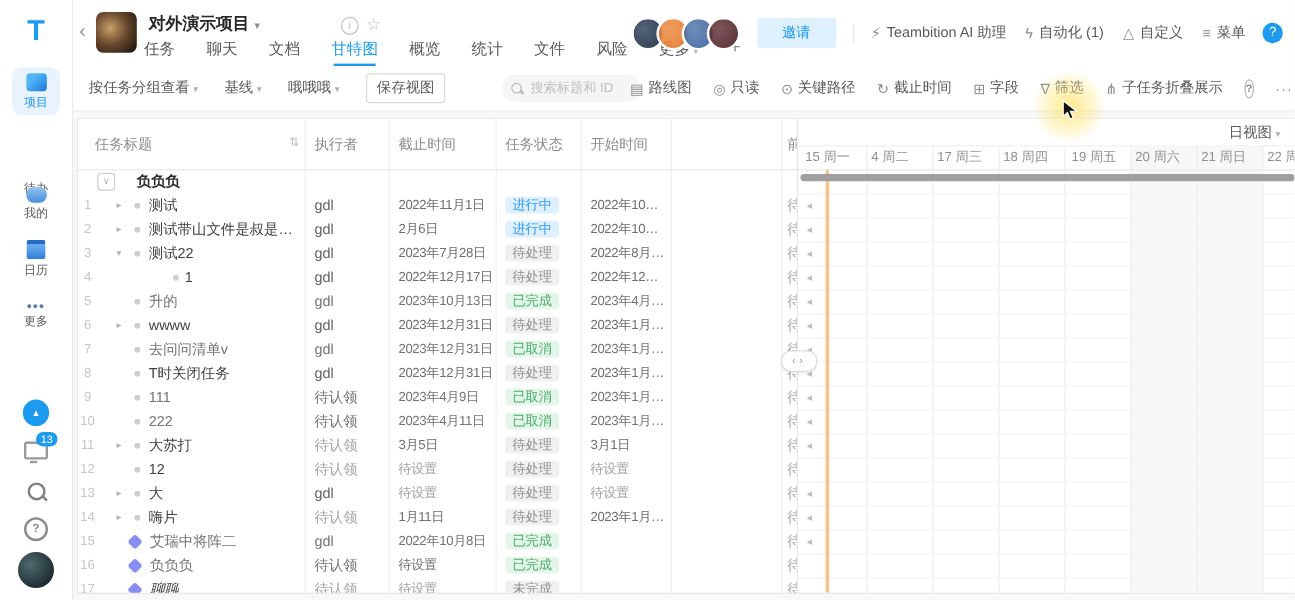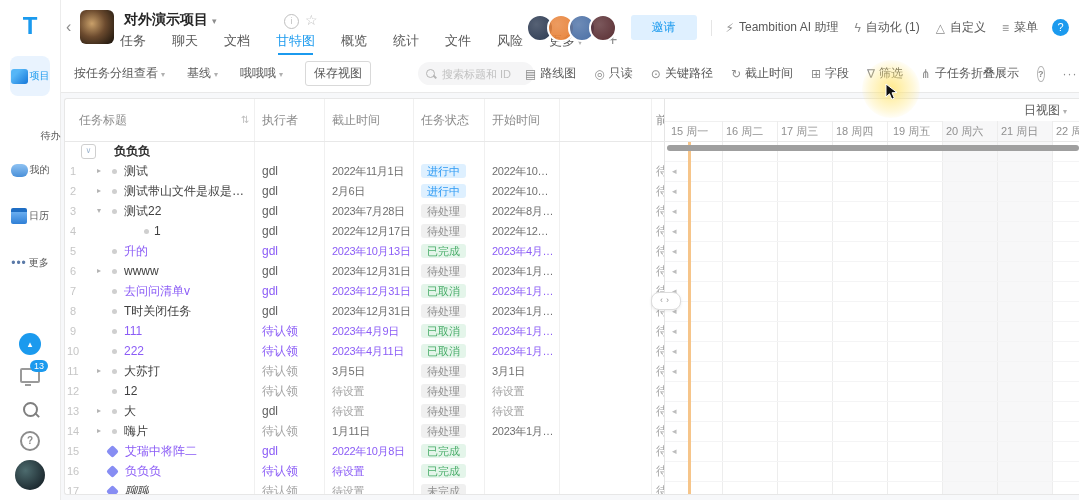--- a/index.html
+++ b/index.html
@@ -2,21 +2,21 @@
 <html><head>
 <meta charset="utf-8">
 <style>
   html,body{margin:0;padding:0;}
   body{font-family:"Liberation Sans","DejaVu Sans",sans-serif;}
   #app{position:relative;width:1079px;height:500px;background:#f7f8fa;overflow:hidden;}
   .ni{user-select:none;}
   
   #sidebar{position:absolute;left:0;top:0;width:60px;height:500px;background:#fff;border-right:1px solid #ececec;z-index:6;}
   #logo{position:absolute;left:0;top:12px;width:60px;text-align:center;font-size:24px;font-weight:bold;color:#1b9aee;}
-  .sb-item{position:absolute;left:10px;width:40px;height:40px;display:flex;align-items:center;justify-content:center;gap:2px;border-radius:8px;cursor:pointer;}
+  .sb-item{position:absolute;left:10px;width:40px;height:40px;display:flex;flex-direction:column;align-items:center;justify-content:center;gap:2px;border-radius:8px;cursor:pointer;}
   .sb-item.active{background:#e9f3fe;}
   .sb-label{font-size:10px;color:#595959;white-space:nowrap;}
   .sb-item.active .sb-label{color:#1b9aee;}
   .ic-project{width:17px;height:15px;border-radius:3px;background:linear-gradient(135deg,#55b6f7 30%,#1677d9);}
   .ic-todo{width:14px;height:16px;border-radius:3px;background:linear-gradient(180deg,#a9c9ec,#5a8fd0);position:relative;}
   .ic-todo::after{content:"✓";position:absolute;left:3px;top:2px;color:#fff;font-size:9px;}
   .ic-mine{width:17px;height:13px;border-radius:6px;background:linear-gradient(180deg,#8ec2f2,#4a90d9);}
   .ic-calendar{width:16px;height:12px;border-radius:2px;background:linear-gradient(180deg,#6aaef0,#2f7fd6);border-top:4px solid #1f6ec4;}
   .ic-more-dots{color:#5b7aa8;font-size:12px;letter-spacing:1px;line-height:8px;}
   .sb-bottom-item{position:absolute;left:0;width:60px;display:flex;justify-content:center;cursor:pointer;}
@@ -81,21 +81,21 @@
   .milestone-d{position:absolute;left:43px;top:6px;width:9px;height:9px;background:#878df3;border-radius:2px;transform:rotate(45deg);}
   .ttl{position:absolute;left:59px;max-width:126px;font-size:12px;color:#404040;line-height:20px;white-space:nowrap;overflow:hidden;text-overflow:ellipsis;}
   .ttl.child{left:89px;}
   .as{position:absolute;left:197px;font-size:12px;line-height:20px;color:#5f5f5f;white-space:nowrap;}
   .as.unassigned{color:#a3a3a3;}
   .duev{position:absolute;left:267px;max-width:84px;font-size:11px;letter-spacing:-0.3px;line-height:20px;color:#6e6e6e;white-space:nowrap;overflow:hidden;}
   .startv{position:absolute;left:427px;max-width:66px;font-size:11px;letter-spacing:-0.3px;line-height:20px;color:#6e6e6e;white-space:nowrap;overflow:hidden;text-overflow:ellipsis;}
   .unset{color:#a3a3a3;}
   .badge{position:absolute;left:356px;top:3px;height:14px;line-height:14px;padding:0 6px;border-radius:3px;font-size:11px;white-space:nowrap;cursor:pointer;}
   .prev{position:absolute;left:591px;width:8px;overflow:hidden;font-size:12px;color:#a5a5a5;line-height:20px;white-space:nowrap;}
-  .muted .ttl,.muted .as,.muted .duev,.muted .startv{color:#8b5cf6;}
+  .muted .ttl,.muted .as,.muted .duev,.muted .startv{color:#737373;}
   .gcheck{position:absolute;left:16px;top:3px;width:13px;height:13px;border:1px solid #cfcfcf;border-radius:3px;color:#9fb6cf;font-size:8px;line-height:12px;text-align:center;cursor:pointer;}
   .gttl{position:absolute;left:49px;font-size:12px;font-weight:bold;color:#2b2b2b;line-height:20px;}
   
   #gantt{position:absolute;left:599px;top:0;right:0;bottom:0;border-left:1px solid #e5e5e5;overflow:hidden;}
   #g-topline{position:absolute;left:0;right:0;top:22px;height:1px;background:#f0f0f0;}
   #view-mode{position:absolute;right:12px;top:3px;font-size:12px;color:#595959;cursor:pointer;z-index:4;}
   #view-mode .tcaret{font-size:8px;color:#b0b0b0;margin-left:3px;}
   .gdate{position:absolute;top:22px;height:20px;font-size:11px;color:#909090;line-height:20px;padding-left:4px;white-space:nowrap;}
   .gvline{position:absolute;top:22px;bottom:0;width:1px;background:#ededed;}
   .weekend{position:absolute;top:22px;bottom:0;background:#f7f7f8;}
@@ -448,21 +448,21 @@
         </div>
       </div>
     <div id="card-hline"></div>
     <div id="gantt">
       <div id="view-mode"><span>日视图</span><span class="tcaret">▾</span></div>
       <div id="g-topline"></div>
       <div id="g-grid">
           <div class="weekend" style="left: 277px; width: 55px;"></div>
           <div class="weekend" style="left: 332px; width: 55px;"></div>
           <div class="gdate" style="left: 2px; width: 55px;">15 周一</div>
-          <div class="gdate" style="left: 57px; width: 55px;">16 周二</div>
+          <div class="gdate" style="left: 57px; width: 55px;">4 周二</div>
           <div class="gvline" style="left: 57px;"></div>
           <div class="gdate" style="left: 112px; width: 55px;">17 周三</div>
           <div class="gvline" style="left: 112px;"></div>
           <div class="gdate" style="left: 167px; width: 55px;">18 周四</div>
           <div class="gvline" style="left: 167px;"></div>
           <div class="gdate" style="left: 224px; width: 55px;">19 周五</div>
           <div class="gvline" style="left: 222px;"></div>
           <div class="gdate" style="left: 277px; width: 55px;">20 周六</div>
           <div class="gvline" style="left: 277px;"></div>
           <div class="gdate" style="left: 332px; width: 55px;">21 周日</div>

